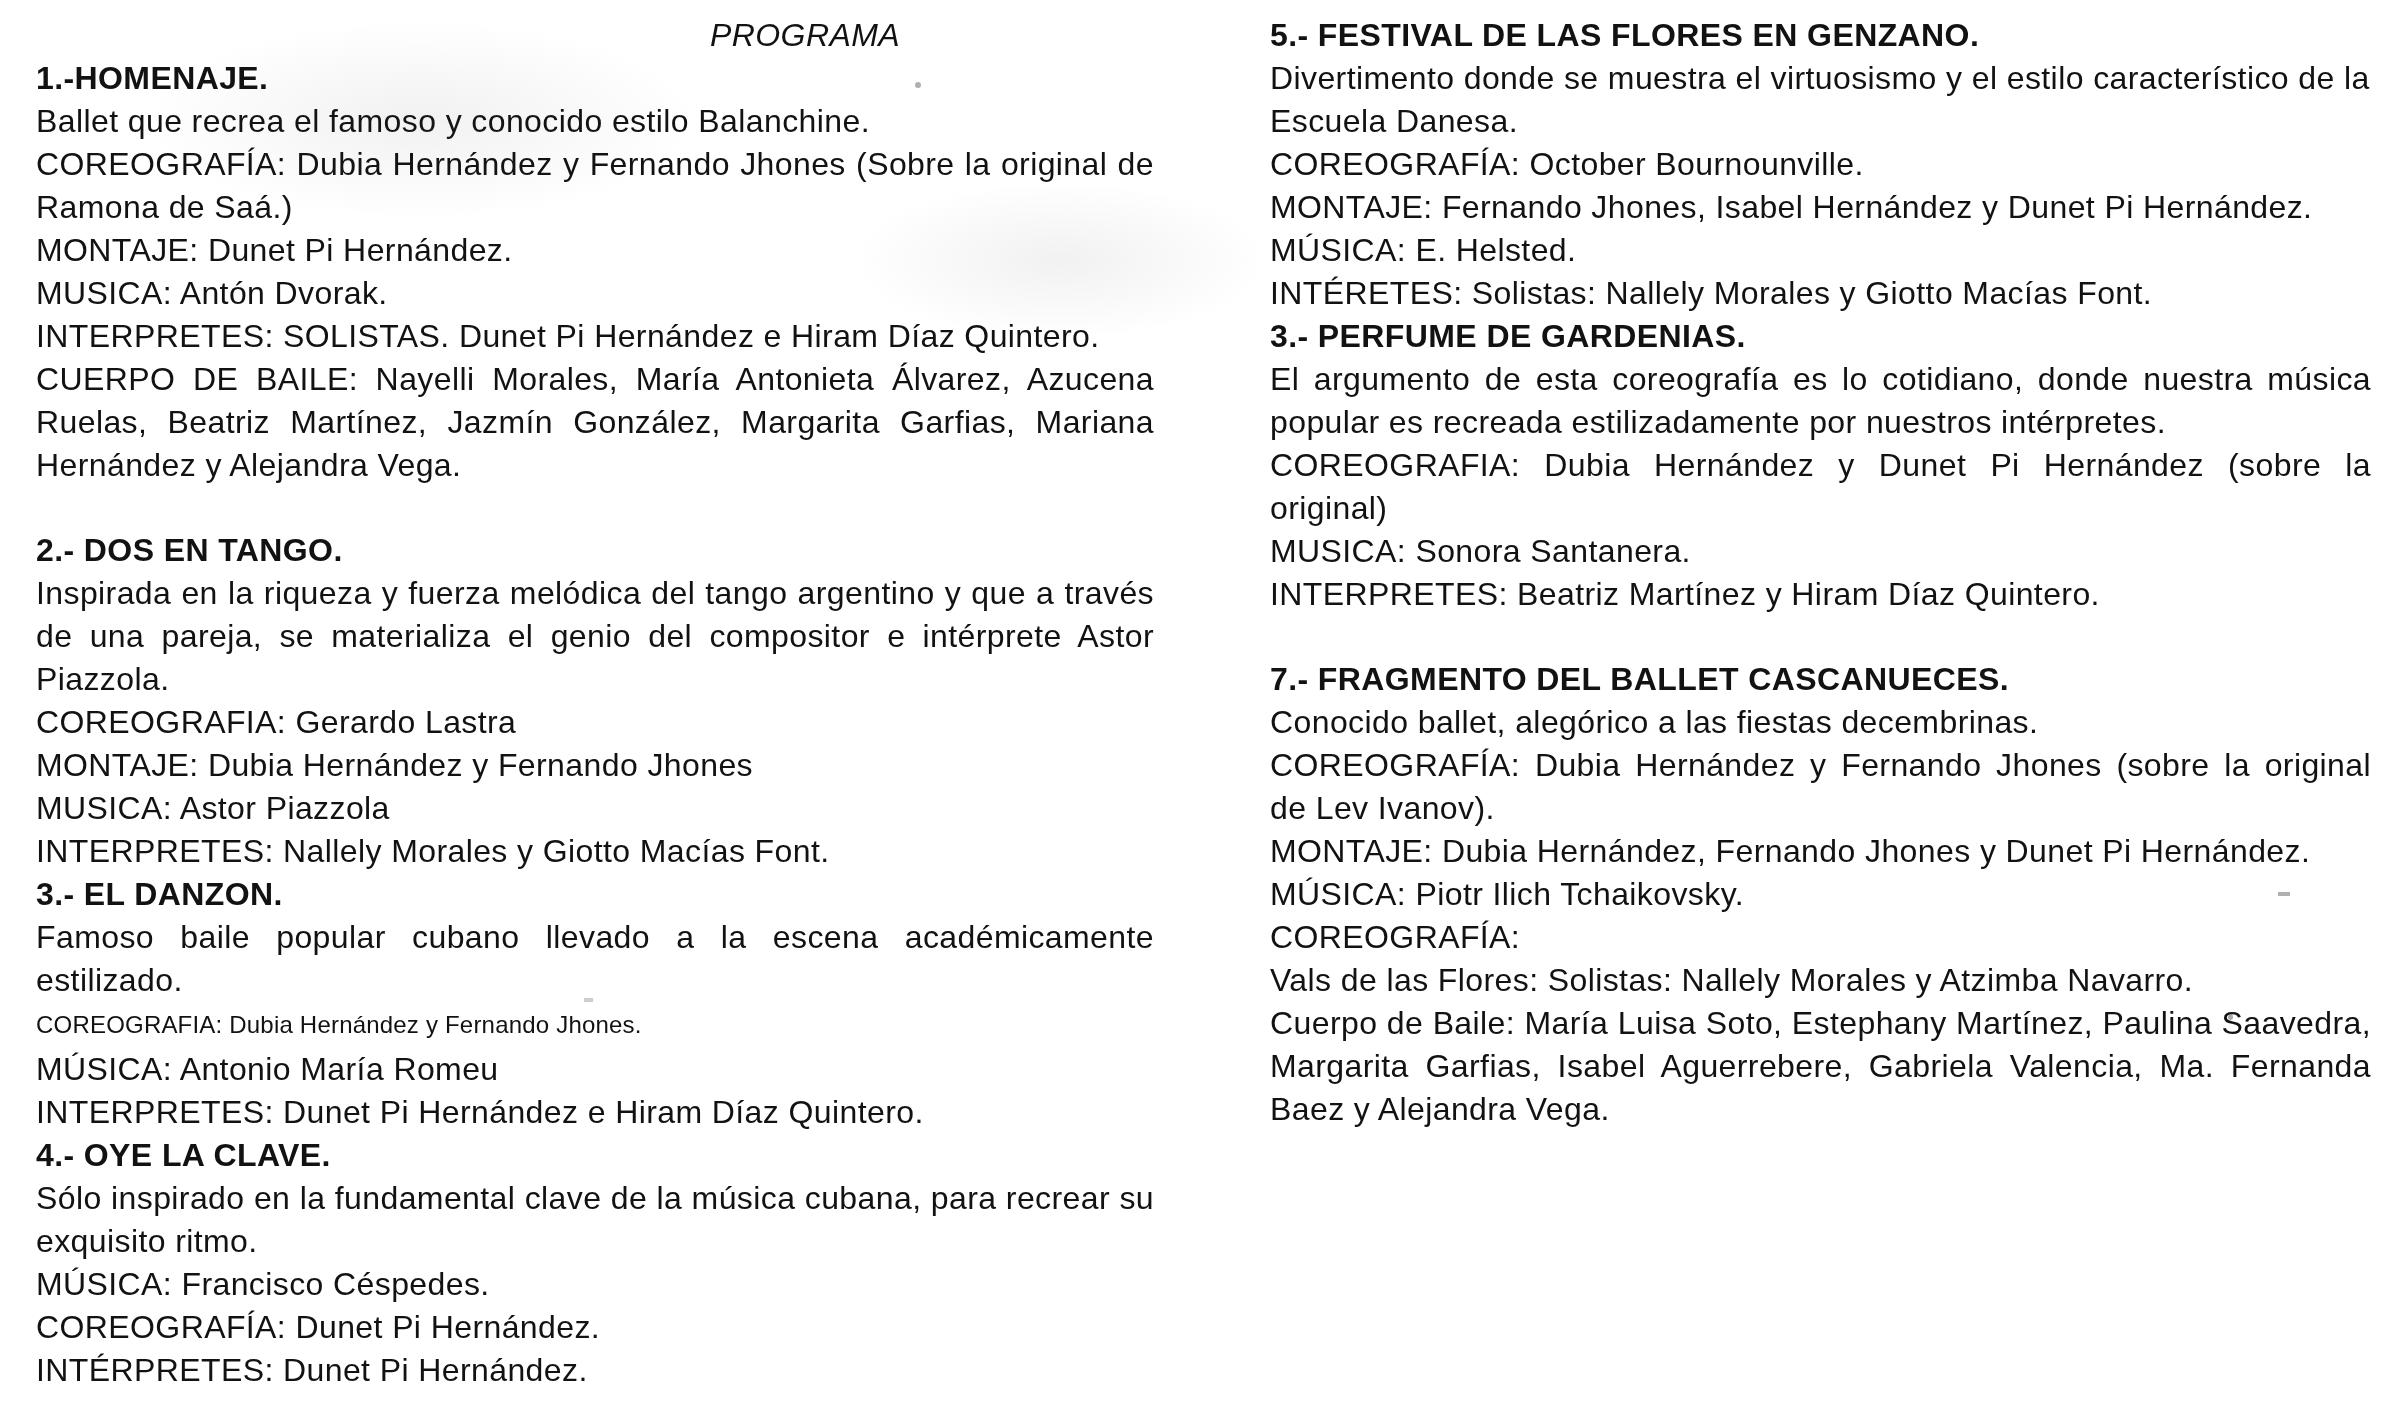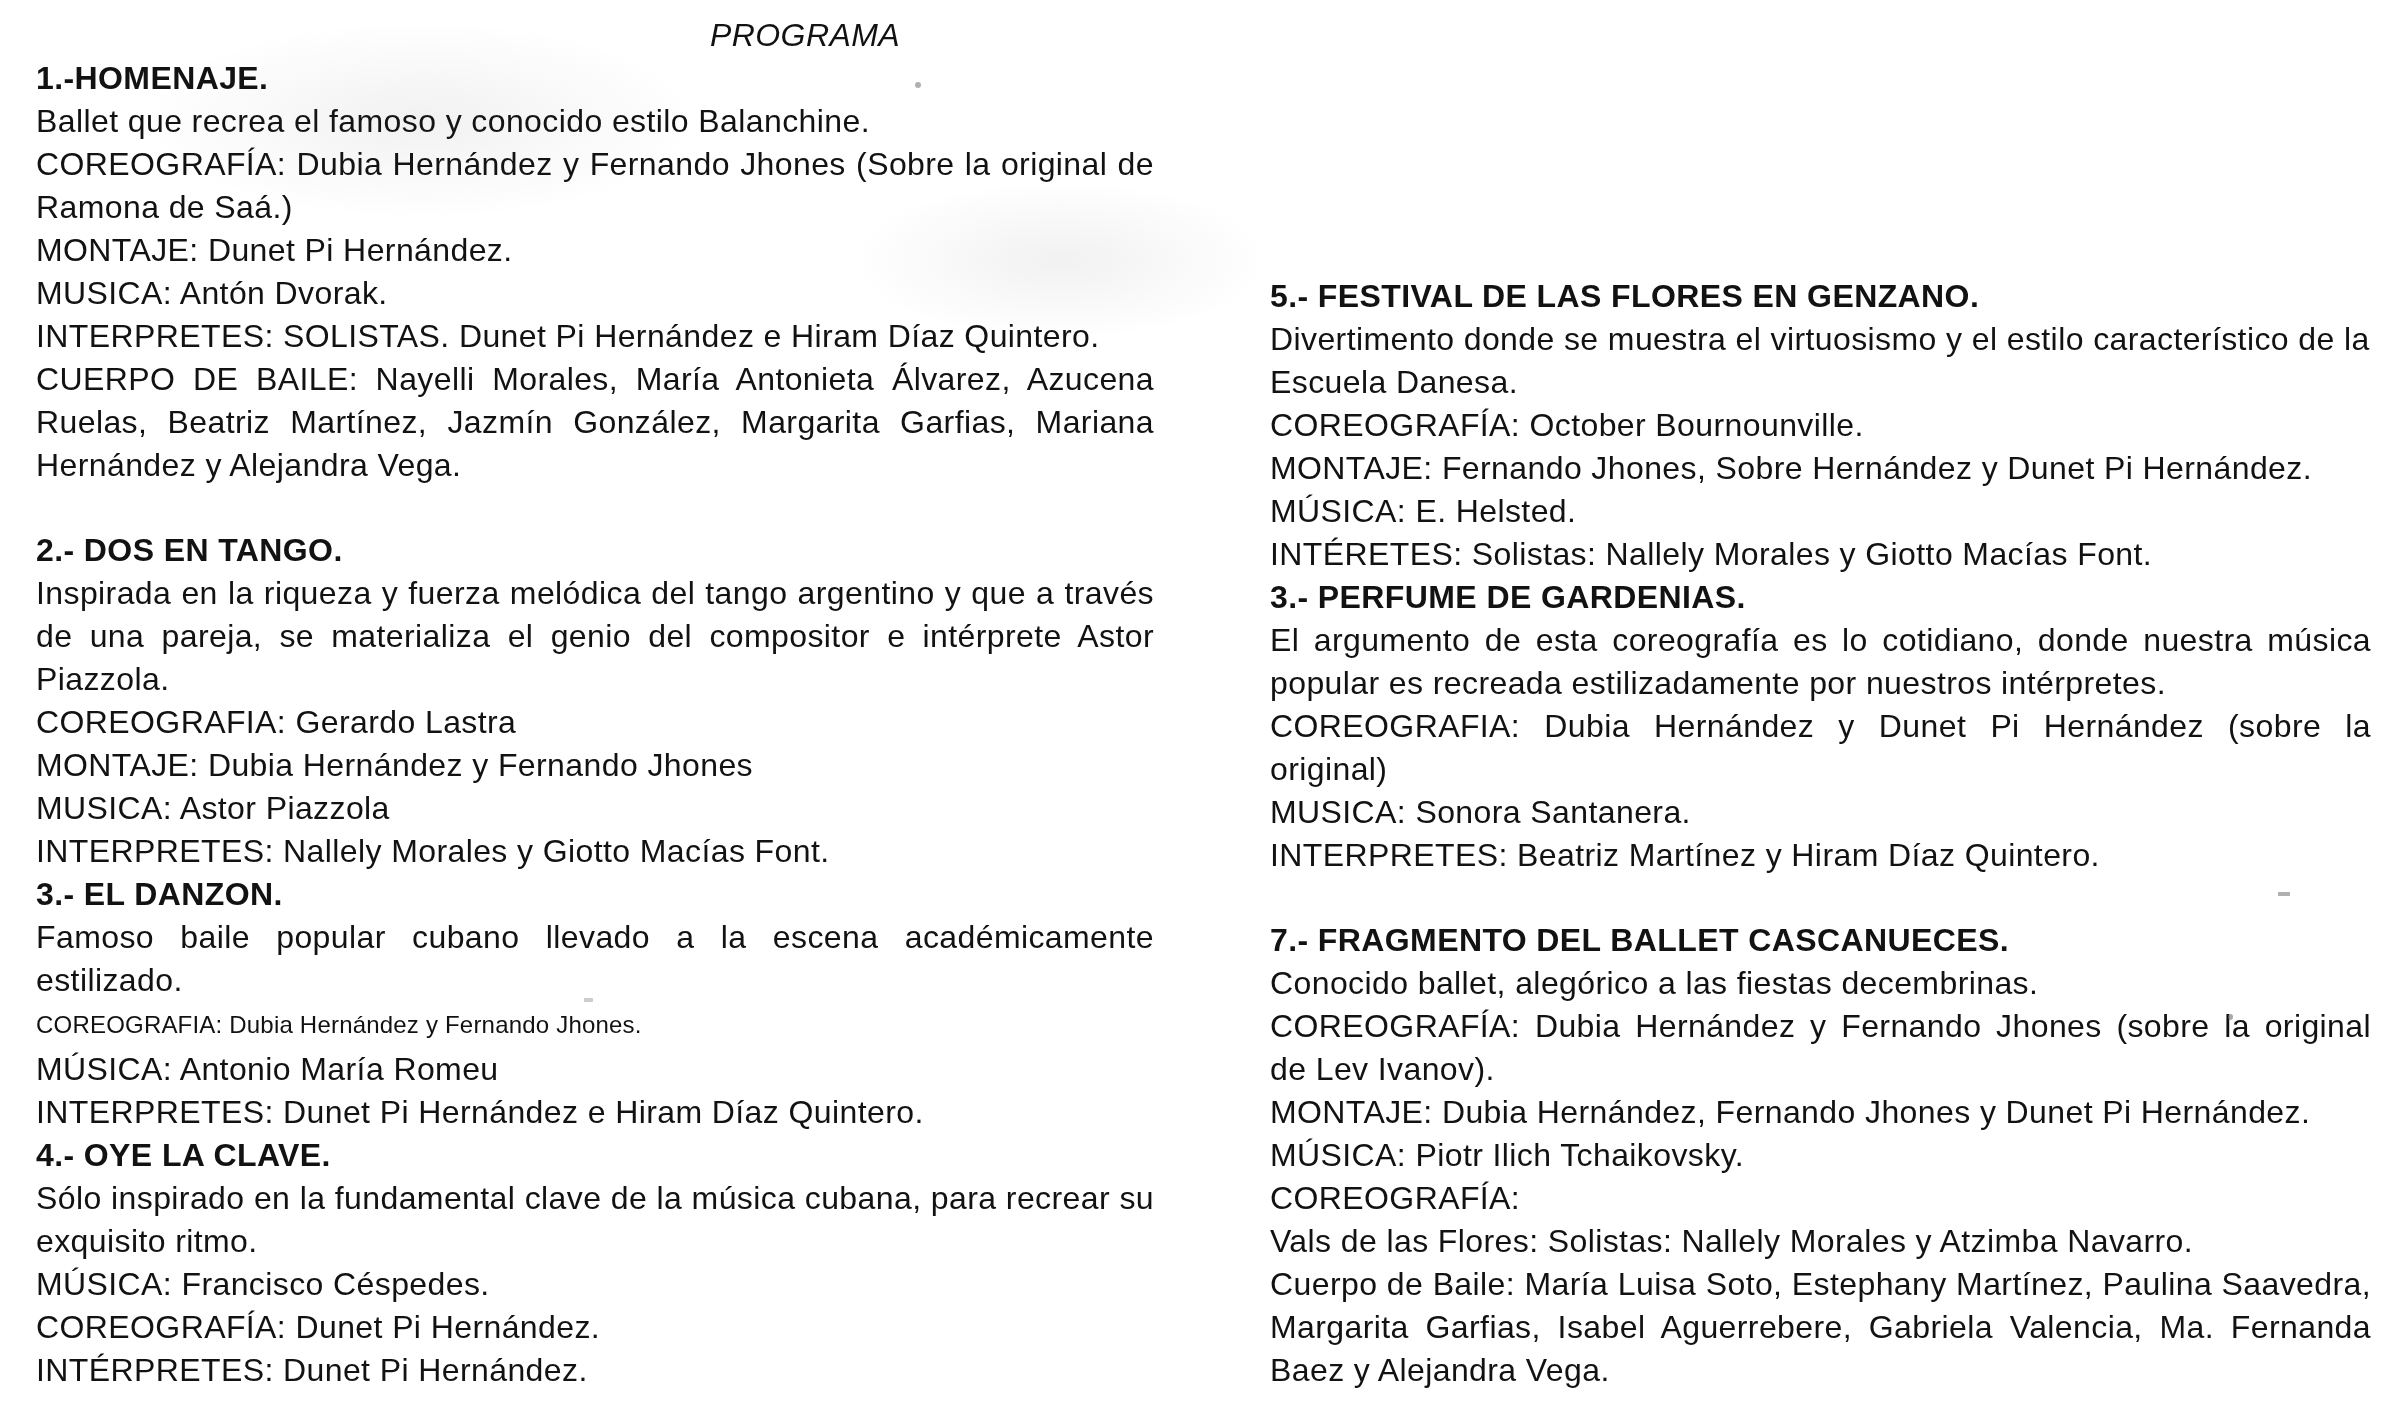--- a/index.html
+++ b/index.html
@@ -14,21 +14,20 @@
     position: relative;
     font-family: "Liberation Sans", sans-serif;
     color: #121212;
   }
   .page {
     display: flex;
     padding: 14px 28px 0 36px;
     gap: 116px;
     box-sizing: border-box;
     width: 100%;
-    align-items: flex-end;
   }
   .col {
     width: 1118px;
     flex: 0 0 1118px;
   }
   .col-right {
     flex: 1 1 auto;
     width: auto;
   }
   .col p, .col h1, .col h2 {
@@ -108,21 +107,21 @@
     <p class="para">Sólo inspirado en la fundamental clave de la música cubana, para recrear su exquisito ritmo.</p>
     <p class="para">MÚSICA: Francisco Céspedes.</p>
     <p class="para">COREOGRAFÍA: Dunet Pi Hernández.</p>
     <p class="para">INTÉRPRETES: Dunet Pi Hernández.</p>
   </div>
 
   <div class="col col-right">
     <h2 class="heading">5.- FESTIVAL DE LAS FLORES EN GENZANO.</h2>
     <p class="para ragged">Divertimento donde se muestra el virtuosismo y el estilo característico de la Escuela Danesa.</p>
     <p class="para">COREOGRAFÍA: October Bournounville.</p>
-    <p class="para">MONTAJE: Fernando Jhones, Sobre Hernández y Dunet Pi Hernández.</p>
+    <p class="para">MONTAJE: Fernando Jhones, Isabel Hernández y Dunet Pi Hernández.</p>
     <p class="para">MÚSICA: E. Helsted.</p>
     <p class="para">INTÉRETES: Solistas: Nallely Morales y Giotto Macías Font.</p>
 
     <h2 class="heading">3.- PERFUME DE GARDENIAS.</h2>
     <p class="para">El argumento de esta coreografía es lo cotidiano, donde nuestra música popular es recreada estilizadamente por nuestros intérpretes.</p>
     <p class="para">COREOGRAFIA: Dubia Hernández y Dunet Pi Hernández (sobre la original)</p>
     <p class="para">MUSICA: Sonora Santanera.</p>
     <p class="para">INTERPRETES: Beatriz Martínez y Hiram Díaz Quintero.</p>
 
     <h2 class="heading mt">7.- FRAGMENTO DEL BALLET CASCANUECES.</h2>

